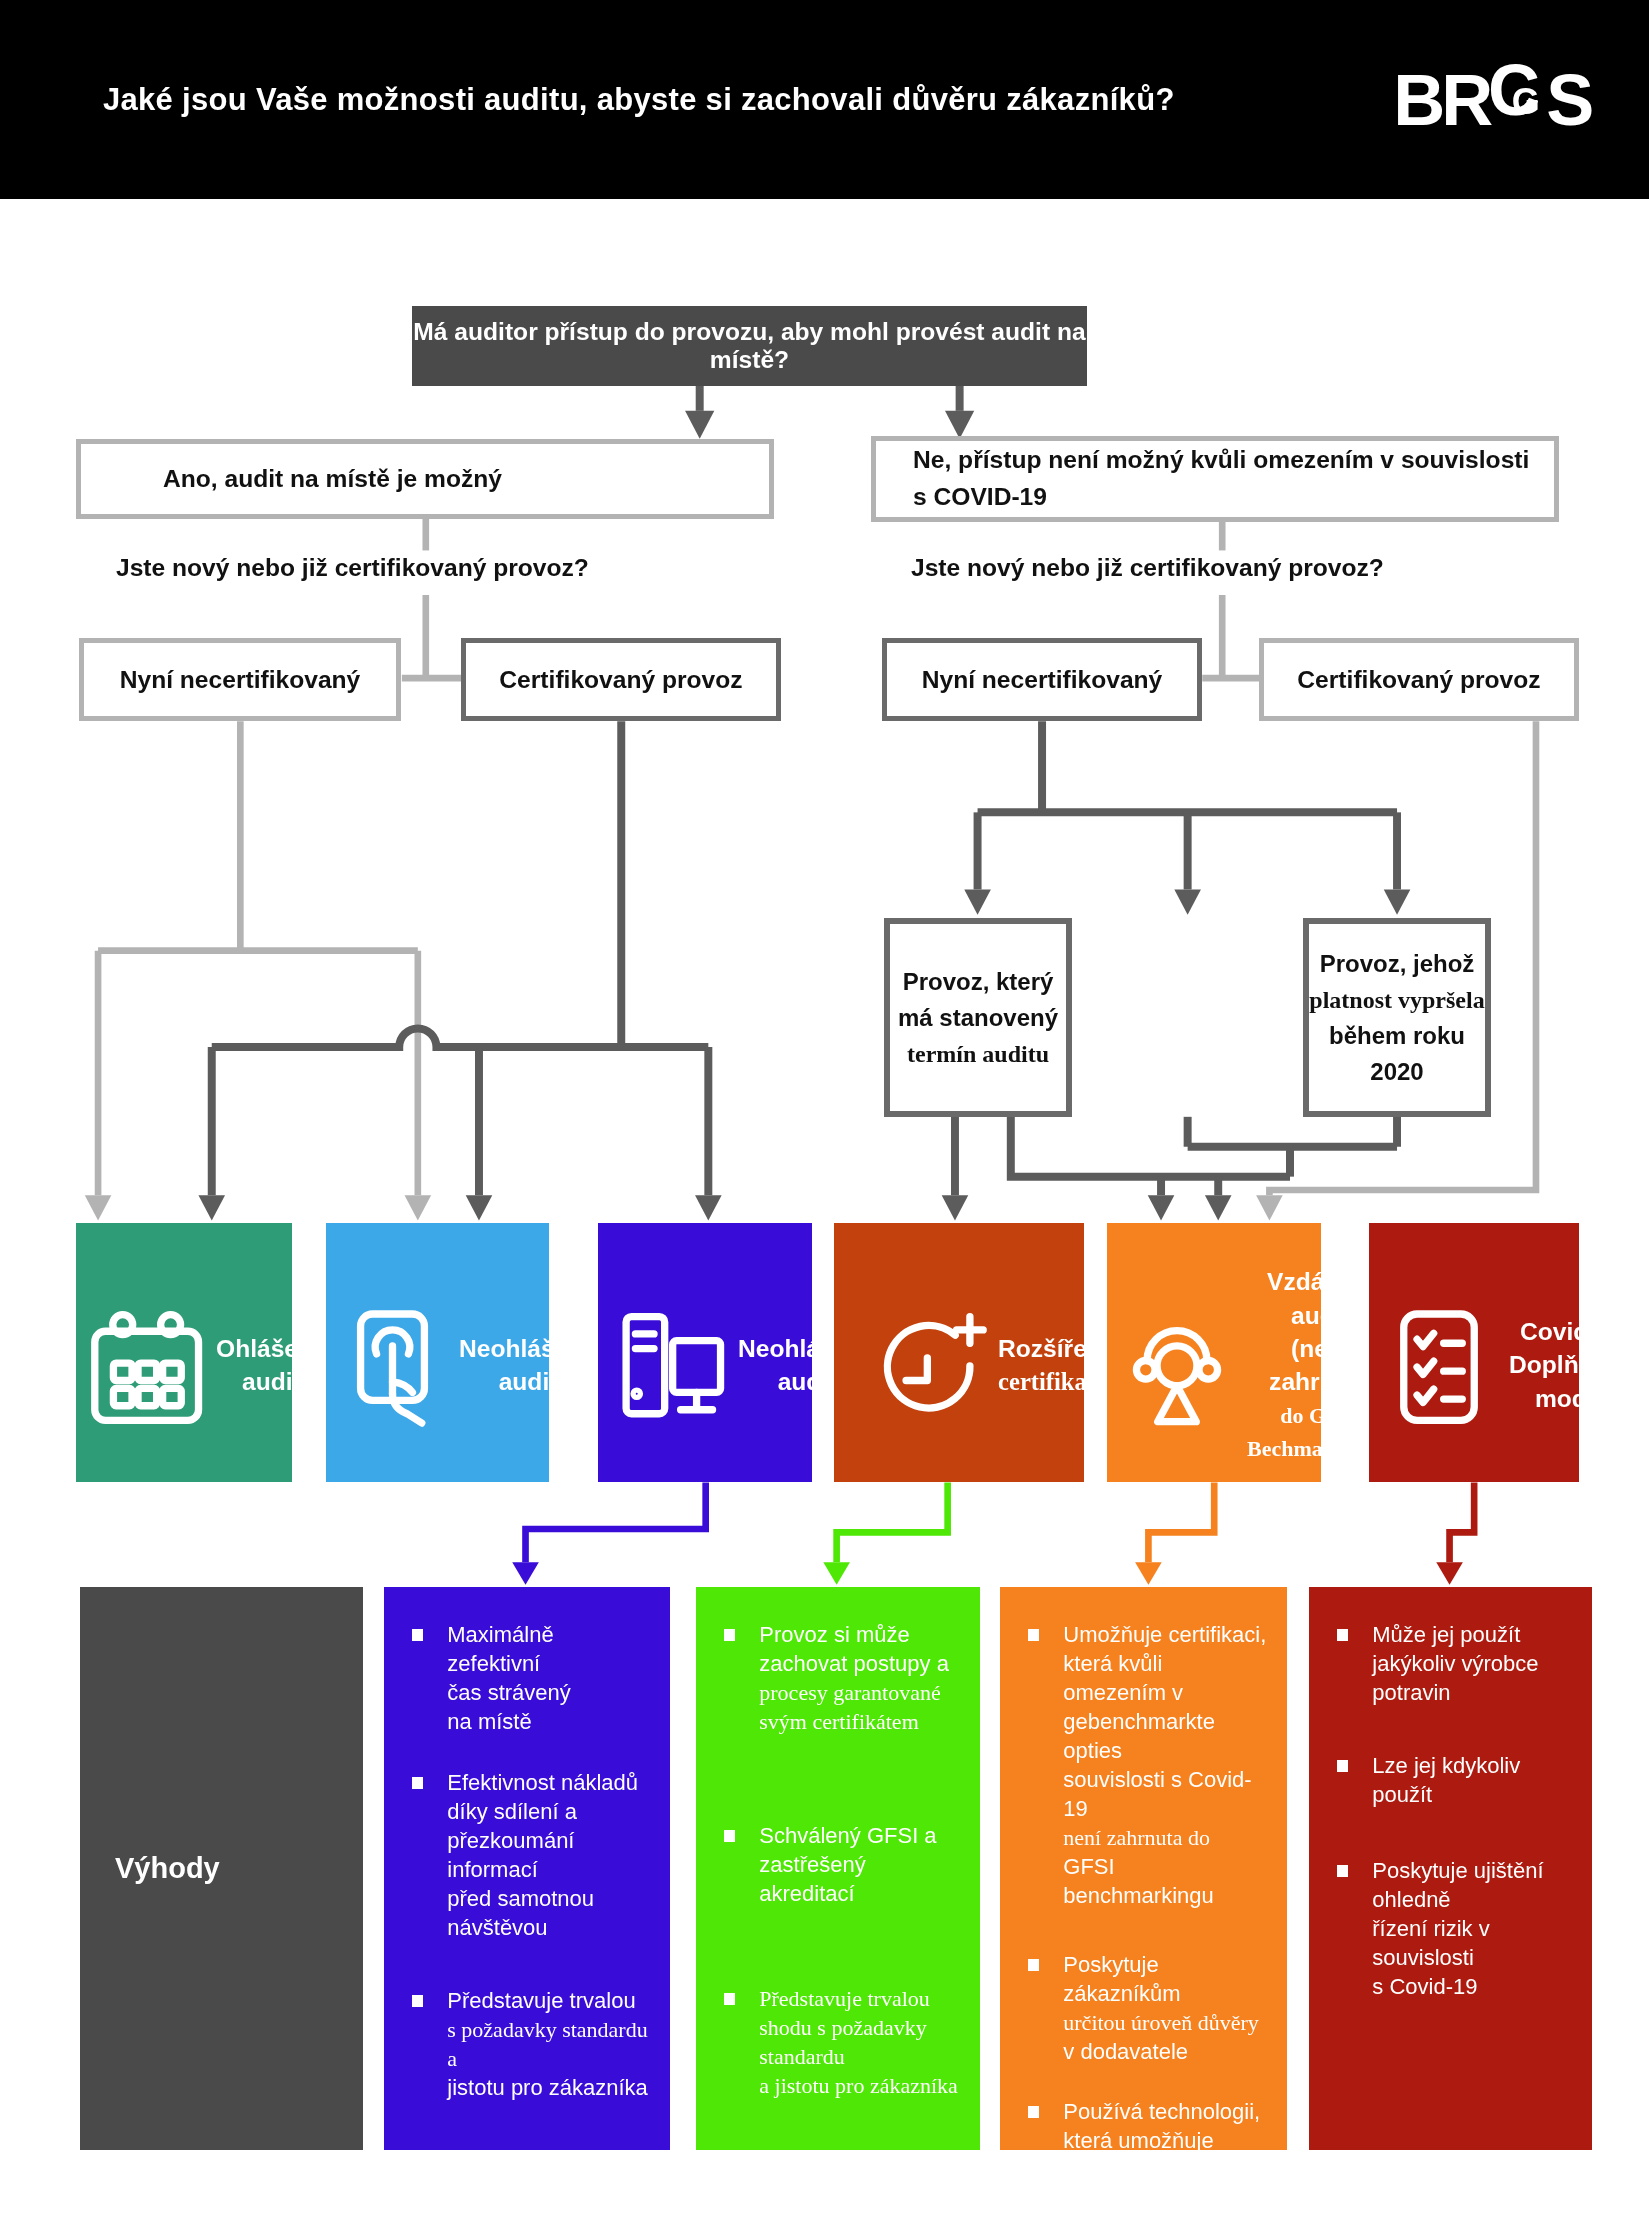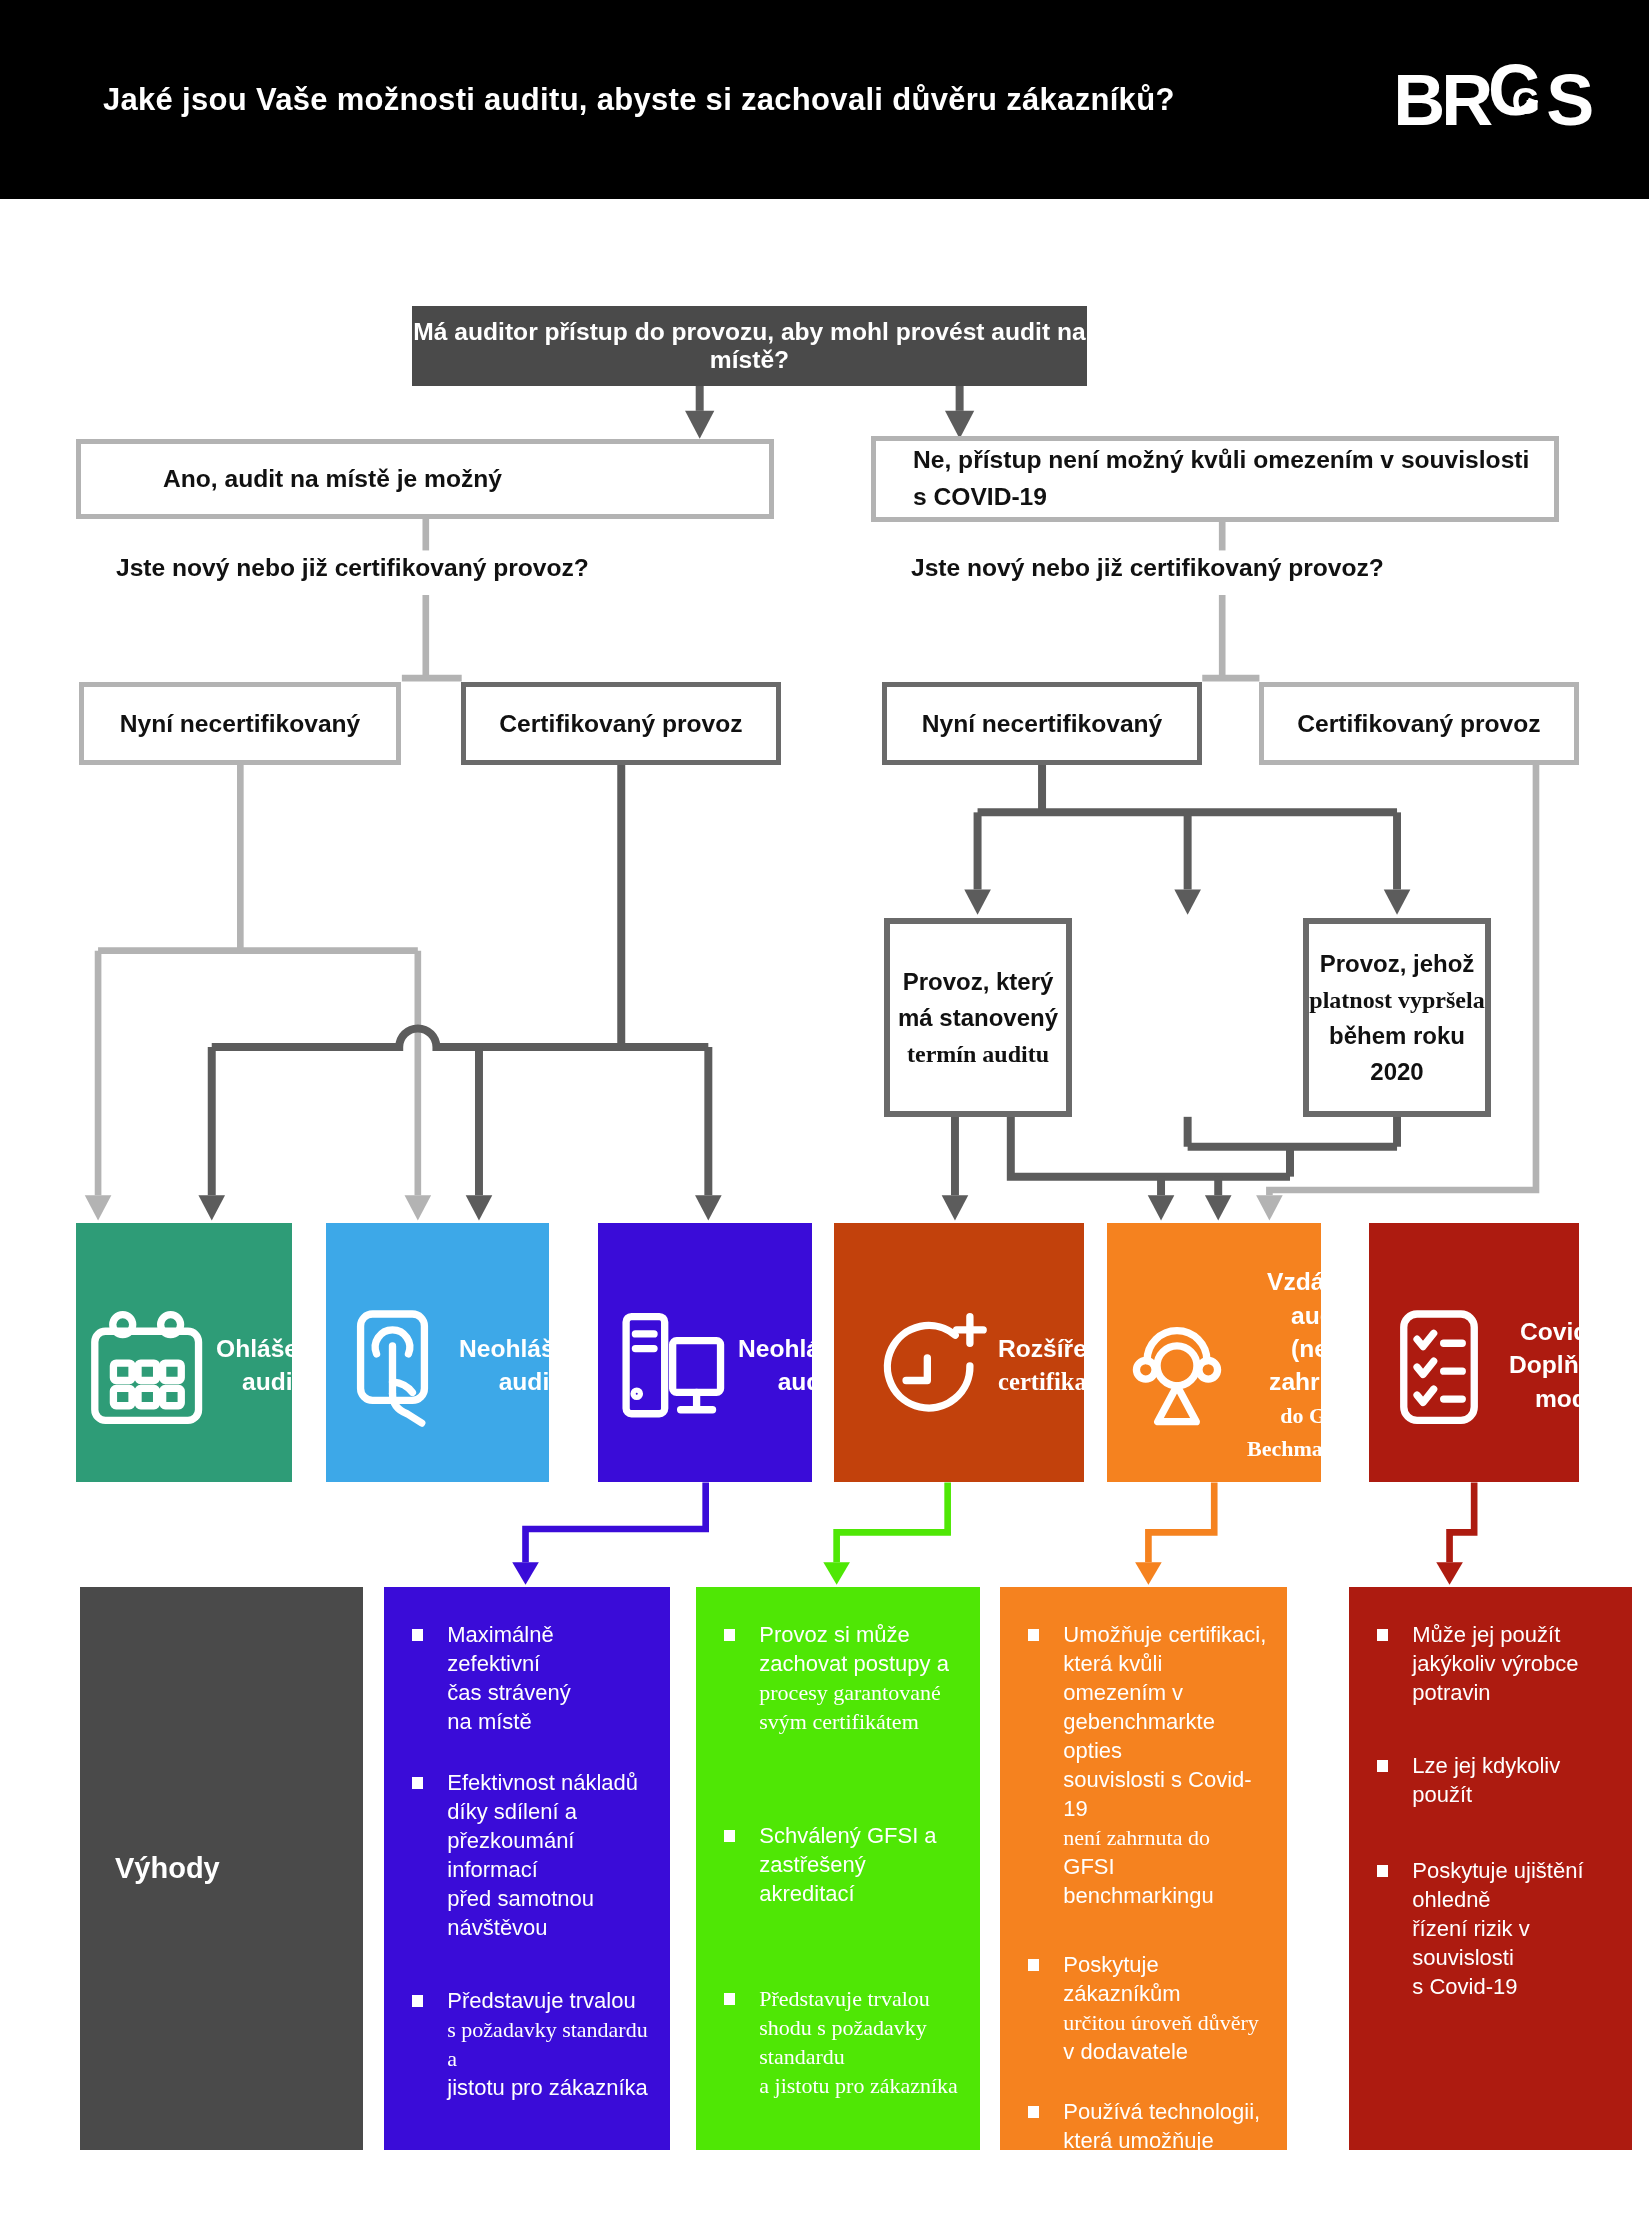--- a/index.html
+++ b/index.html
@@ -13,21 +13,21 @@
   .logo{position:absolute;right:57px;top:50%;transform:translateY(-50%);display:flex;align-items:flex-start;color:#fff;font-weight:bold;}
   .logo .br{font-size:72px;letter-spacing:-4px;}
   .logo .cg{position:relative;width:57px;height:73px;}
   .logo .cg .c{position:absolute;left:-1.3px;top:-9.3px;font-size:72px;letter-spacing:-4px;}
   .logo .cg .g{position:absolute;left:22.6px;top:22.6px;font-size:36px;}
   .logo .s{font-size:72px;letter-spacing:-1.3px;}
 
   
   .fbox{position:absolute;box-sizing:border-box;background:#ffffff;display:flex;align-items:center;
         font-weight:bold;color:#111;font-size:24.6px;}
-  .fbox.center{justify-content:center;text-align:left;margin-top:44px;}
+  .fbox.center{justify-content:center;text-align:left;}
   .border-light{border:5.3px solid #b3b3b3;}
   .border-dark{border:5.3px solid #6a6a6a;}
   .qbox{position:absolute;background:#4a4a4a;color:#ffffff;font-weight:bold;font-size:24.6px;
         display:flex;align-items:center;justify-content:center;text-align:center;}
   .branch-q{position:absolute;font-weight:bold;font-size:24.6px;color:#111;}
 
   .scenario{position:absolute;box-sizing:border-box;background:#fff;border:6.6px solid #6a6a6a;
             display:flex;align-items:center;justify-content:center;text-align:center;
             font-weight:bold;font-size:24px;color:#111;line-height:1.5;}
 
@@ -303,21 +303,21 @@
         <div class="bullet">
           <span class="sq"></span>
           <span class="txt"><span>Poskytuje zákazníkům</span><br><span class="serif">určitou úroveň důvěry</span><br><span>v dodavatele</span></span>
         </div>
         <div class="bullet">
           <span class="sq"></span>
           <span class="txt"><span>Používá technologii,</span><br><span>která umožňuje důkladný</span><br><span>audit systému</span><br><span>managementu</span><br></span>
         </div>
       </div>
   </div>
-  <div class="panel" data-pid="red" style="background-color: rgb(173, 27, 16); left: 1349px; width: 283px;">
+  <div class="panel" data-pid="red" style="background-color: rgb(173, 27, 16); left: 1309px; width: 283px;">
     <div class="bullets">
         <div class="bullet">
           <span class="sq"></span>
           <span class="txt"><span>Může jej použít</span><br><span>jakýkoliv výrobce</span><br><span>potravin</span></span>
         </div>
         <div class="bullet">
           <span class="sq"></span>
           <span class="txt"><span>Lze jej kdykoliv</span><br><span>použít</span></span>
         </div>
         <div class="bullet">

